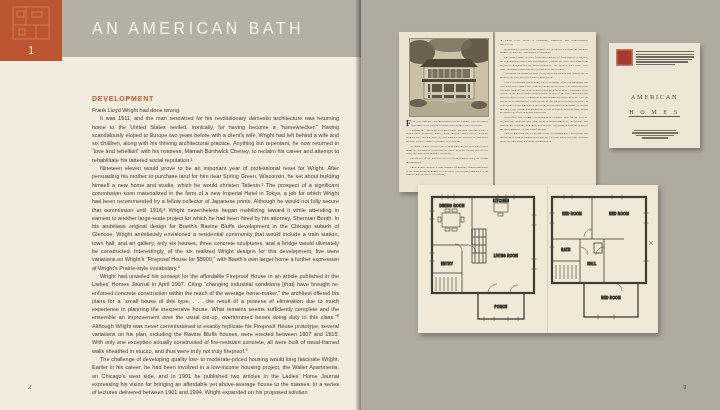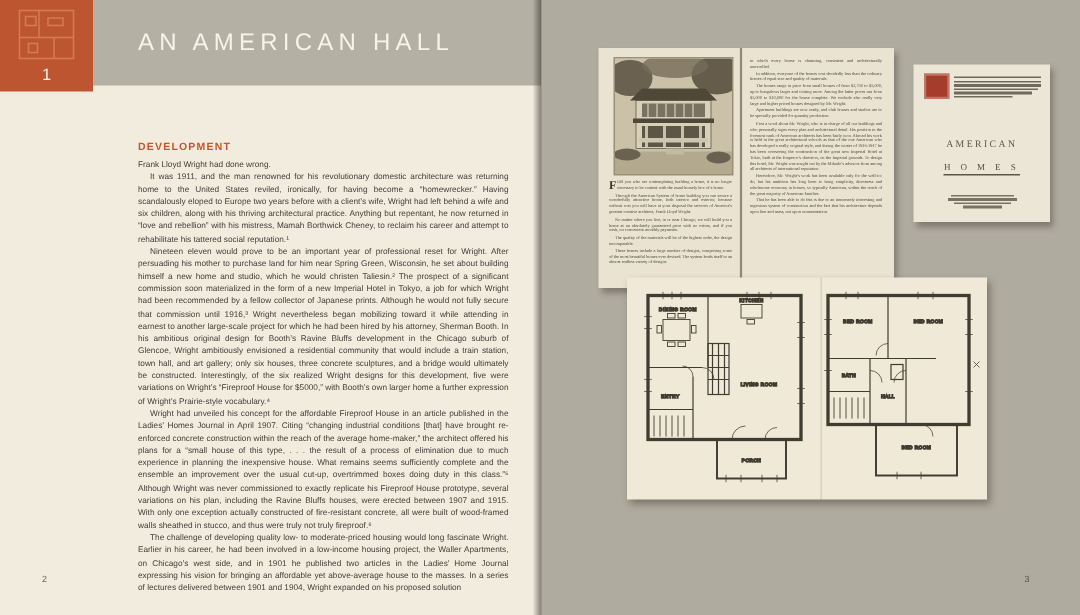--- a/index.html
+++ b/index.html
@@ -83,21 +83,21 @@
           <line x1="16" y1="2" x2="16" y2="20"></line>
           <rect x="7" y="6" width="7" height="6"></rect>
           <rect x="22" y="7" width="10" height="5"></rect>
           <line x1="26" y1="20" x2="26" y2="34"></line>
           <rect x="9" y="24" width="6" height="6"></rect>
         </g>
       </svg>
       <div class="chapter-number">1</div>
     </div>
 
-    <div class="page-title">AN AMERICAN HALL</div>
+    <div class="page-title">AN AMERICAN BATH</div>
 
     <div class="body-col">
       <div class="section-heading">DEVELOPMENT</div>
       <p class="para">Frank Lloyd Wright had done wrong.</p>
       <p class="para indent">It was 1911, and the man renowned for his revolutionary domestic architecture was returning home to the United States reviled, ironically, for having become a “homewrecker.” Having scandalously eloped to Europe two years before with a client’s wife, Wright had left behind a wife and six children, along with his thriving architectural practice. Anything but repentant, he now returned in “love and rebellion” with his mistress, Mamah Borthwick Cheney, to reclaim his career and attempt to rehabilitate his tattered social reputation.¹</p>
       <p class="para indent">Nineteen eleven would prove to be an important year of professional reset for Wright. After persuading his mother to purchase land for him near Spring Green, Wisconsin, he set about building himself a new home and studio, which he would christen Taliesin.² The prospect of a significant commission soon materialized in the form of a new Imperial Hotel in Tokyo, a job for which Wright had been recommended by a fellow collector of Japanese prints. Although he would not fully secure that commission until 1916,³ Wright nevertheless began mobilizing toward it while attending in earnest to another large-scale project for which he had been hired by his attorney, Sherman Booth. In his ambitious original design for Booth’s Ravine Bluffs development in the Chicago suburb of Glencoe, Wright ambitiously envisioned a residential community that would include a train station, town hall, and art gallery; only six houses, three concrete sculptures, and a bridge would ultimately be constructed. Interestingly, of the six realized Wright designs for this development, five were variations on Wright’s “Fireproof House for $5000,” with Booth’s own larger home a further expression of Wright’s Prairie-style vocabulary.⁴</p>
       <p class="para indent">Wright had unveiled his concept for the affordable Fireproof House in an article published in the Ladies’ Homes Journal in April 1907. Citing “changing industrial conditions [that] have brought re-enforced concrete construction within the reach of the average home-maker,” the architect offered his plans for a “small house of this type, . . . the result of a process of elimination due to much experience in planning the inexpensive house. What remains seems sufficiently complete and the ensemble an improvement over the usual cut-up, overtrimmed boxes doing duty in this class.”⁵ Although Wright was never commissioned to exactly replicate his Fireproof House prototype, several variations on his plan, including the Ravine Bluffs houses, were erected between 1907 and 1915. With only one exception actually constructed of fire-resistant concrete, all were built of wood-framed walls sheathed in stucco, and thus were truly not truly fireproof.⁶</p>
       <p class="para indent">The challenge of developing quality low- to moderate-priced housing would long fascinate Wright. Earlier in his career, he had been involved in a low-income housing project, the Waller Apartments, on Chicago’s west side, and in 1901 he published two articles in the Ladies’ Home Journal expressing his vision for bringing an affordable yet above-average house to the masses. In a series of lectures delivered between 1901 and 1904, Wright expanded on his proposed solution</p>
     </div>
 

